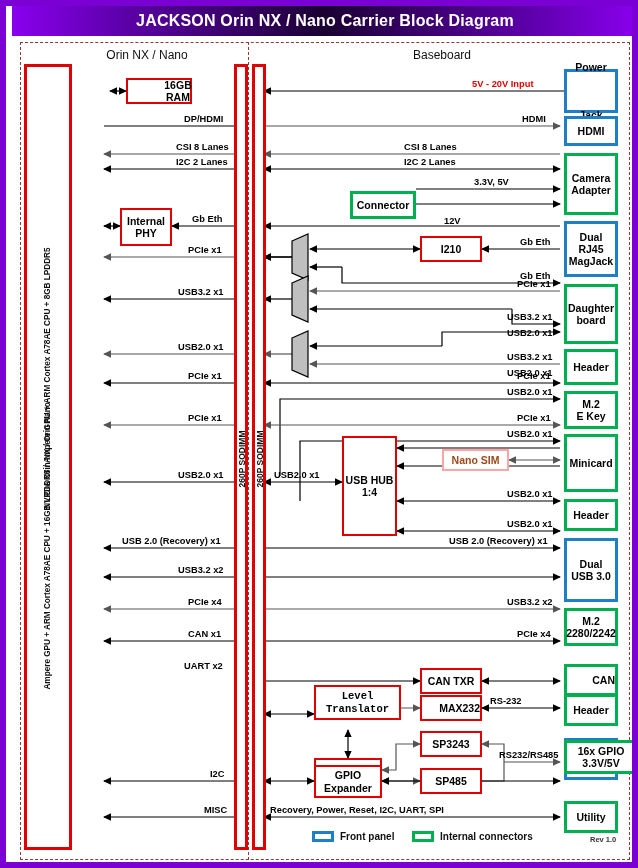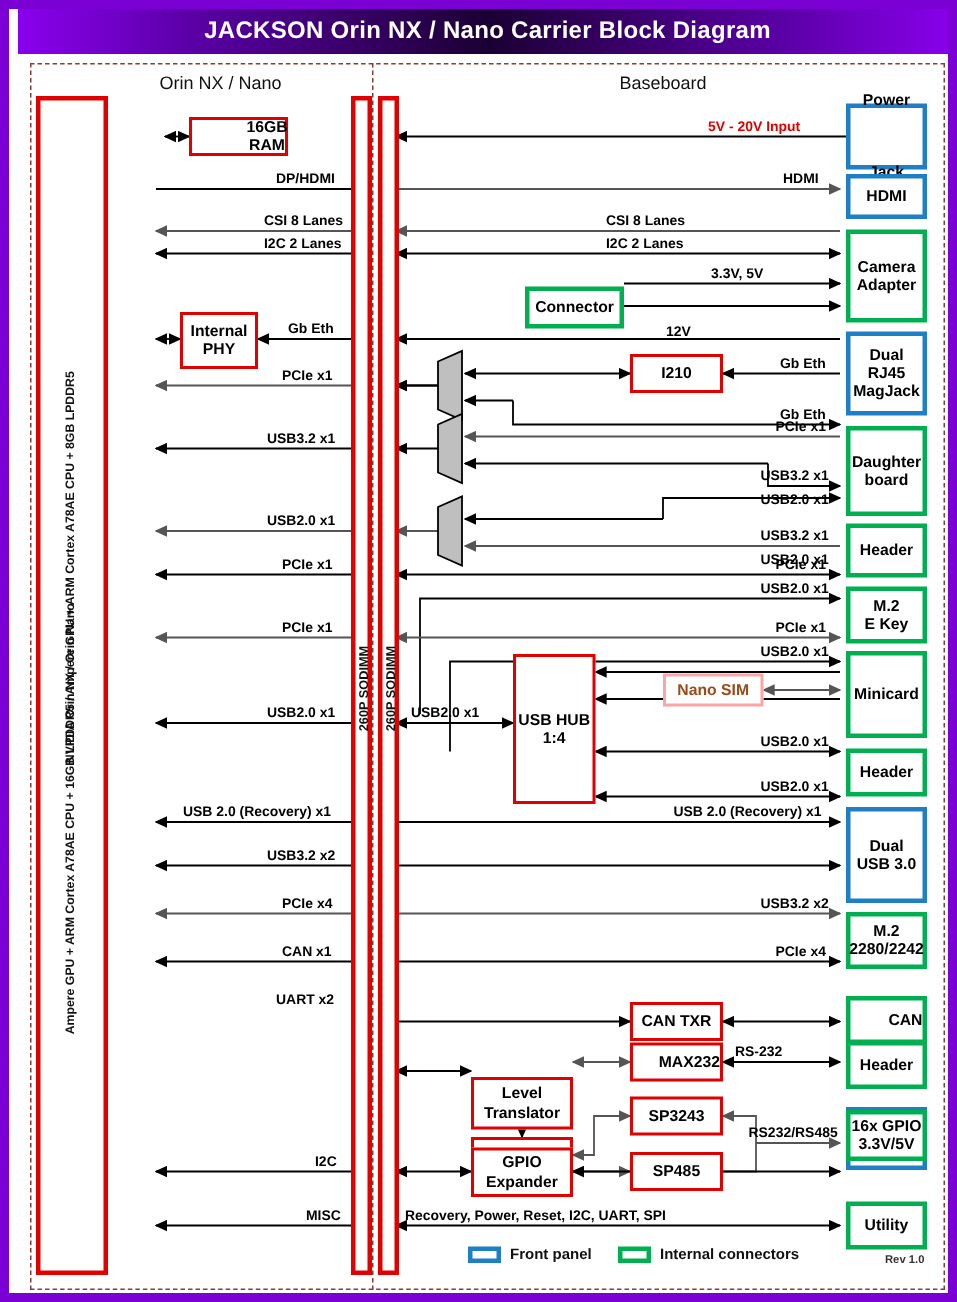--- a/index.html
+++ b/index.html
@@ -190,21 +190,21 @@
     </div>
     <div class="blk brown" style="left:430px;top:413px;width:67px;height:22px;">
       <span style="color:#9c4a1a;">Nano SIM</span>
     </div>
     <div class="blk red" style="left:408px;top:632px;width:62px;height:26px;">
       <span>CAN TXR</span>
     </div>
     <div class="blk red" style="left:408px;top:659px;width:62px;height:26px;align-items:flex-end;">
       <span>MAX232</span>
     </div>
-    <div class="blk red" style="left:302px;top:682px;width:68px;height:35px;">
+    <div class="blk red" style="left:302px;top:649px;width:87px;height:35px;font-family:Liberation Mono, monospace;">
       <span>Level</span>
       <span>Translator</span>
     </div>
     <div class="blk red" style="left:302px;top:722px;width:68px;height:30px;">
       <span>Mux</span>
     </div>
     <div class="blk red" style="left:408px;top:695px;width:62px;height:26px;">
       <span>SP3243</span>
     </div>
     <div class="blk red" style="left:408px;top:732px;width:62px;height:26px;">
@@ -259,21 +259,21 @@
     <div class="blk green" style="left:552px;top:628px;width:54px;height:32px;align-items:flex-end;">
       <span>CAN</span>
     </div>
     <div class="blk green" style="left:552px;top:658px;width:54px;height:32px;">
       <span>Header</span>
     </div>
     <div class="blk blue" style="left:552px;top:702px;width:54px;height:42px;">
       <span>DB9</span>
       <span>Connector</span>
     </div>
-    <div class="blk green" style="left:552px;top:704px;width:54px;height:34px;">
+    <div class="blk green" style="left:552px;top:704px;width:74px;height:34px;">
       <span>16x GPIO</span>
       <span>3.3V/5V</span>
     </div>
     <div class="blk green" style="left:552px;top:765px;width:54px;height:32px;">
       <span>Utility</span>
     </div>
 
     <div class="lbl" style="left:172px;top:78px;">DP/HDMI</div>
     <div class="lbl" style="left:164px;top:106px;">CSI 8 Lanes</div>
     <div class="lbl" style="left:164px;top:121px;">I2C 2 Lanes</div>

